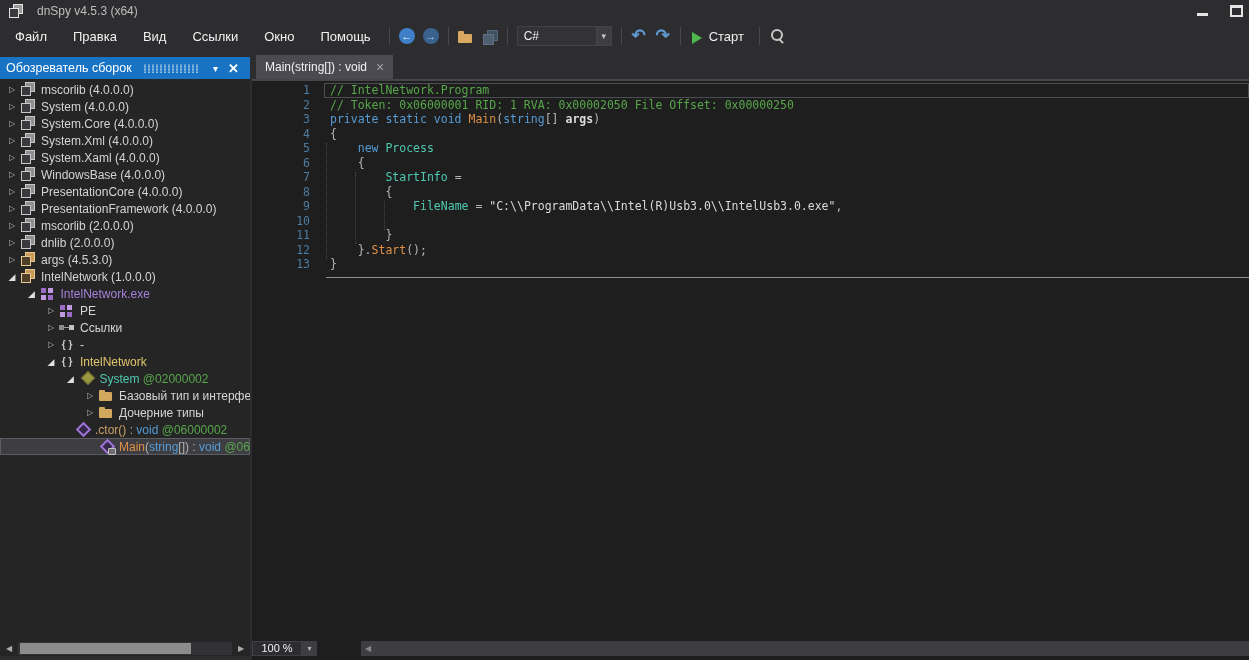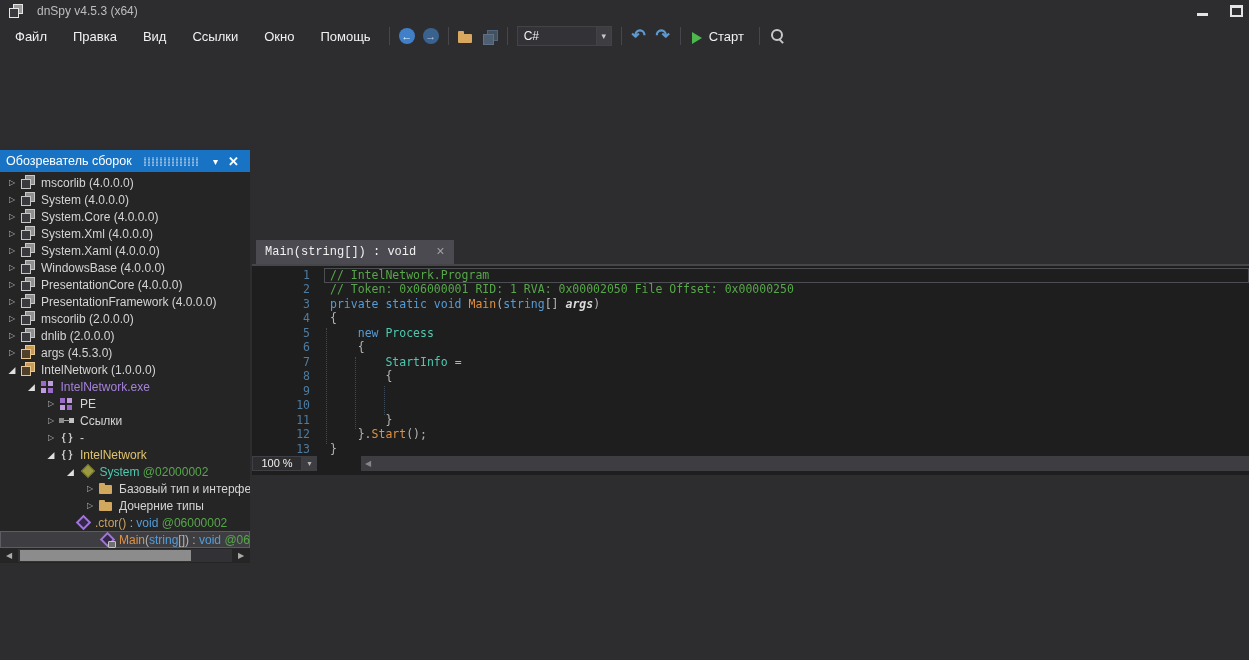--- a/index.html
+++ b/index.html
@@ -31,21 +31,21 @@
   .i-search{position:relative;width:16px;height:16px;display:inline-block;}
   .i-search::before{content:"";position:absolute;left:2px;top:1px;width:8px;height:8px;border:2px solid #C8C8C8;border-radius:50%;}
   .i-search::after{content:"";position:absolute;left:11px;top:10px;width:2px;height:6px;background:#C8C8C8;transform:rotate(-45deg);}
   .i-openfolder{position:relative;width:18px;height:15px;display:inline-block;}
   .i-openfolder::before{content:"";position:absolute;left:1px;top:5px;width:14px;height:9px;background:#D8A860;border-radius:1px;}
   .i-openfolder::after{content:"";position:absolute;left:1px;top:2px;width:6px;height:4px;background:#D8A860;border-radius:1px 1px 0 0;}
   .i-saveall{position:relative;width:18px;height:15px;display:inline-block;opacity:.85;}
   .i-saveall::before{content:"";position:absolute;left:6px;top:1px;width:9px;height:9px;background:#46586B;border:1px solid #5A7086;}
   .i-saveall::after{content:"";position:absolute;left:2px;top:5px;width:9px;height:9px;background:#55687E;border:1px solid #6B7E94;}
 
-  .main{display:flex;height:610px;background:#2d2d30;align-items:center;}
+  .main{display:flex;height:610px;background:#2d2d30;}
   
   .sidebar{width:250px;display:flex;flex-direction:column;padding-top:7px;background:#2d2d30;}
   .sidebar-header{height:22px;background:var(--header-blue);display:flex;align-items:center;color:#FFFFFF;font-size:12.5px;padding:0 6px;}
   .sidebar-header .grip{flex:1;height:9px;margin:0 10px;background-image:radial-gradient(circle, rgba(255,255,255,.5) 1px, transparent 1.3px);background-size:4px 3px;background-position:1px 1px;}
   .hdr-btn{color:#FFFFFF;font-size:10px;padding:0 5px;}
   .hdr-close{font-size:13px;font-weight:bold;}
   .tree{flex:1;background:#252526;overflow:hidden;padding-top:2px;}
   .tree-row{height:17px;display:flex;align-items:center;font-size:12px;color:#D4D4D4;white-space:pre;}
   .tree-row.selected{background:var(--selection-bg);box-shadow:inset 0 0 0 1px #5C5C64;}
   .expander{width:16px;flex:none;text-align:center;}
@@ -71,30 +71,30 @@
   .t-teal{color:var(--type);} .t-green{color:var(--tree-green);} .t-orange{color:var(--method);}
   .t-blue{color:var(--keyword);} .t-gray{color:#B4B4B4;} .t-ctor{color:var(--ctor);}
   .sidebar-scroll{height:15px;margin:0 0 4px 0;background:#252526;display:flex;align-items:center;padding:0 2px;}
   .scroll-arrow{width:14px;text-align:center;font-size:8px;color:#ABABAB;}
   .scroll-track{flex:1;height:13px;background:#323236;position:relative;margin:0 2px;}
   .scroll-thumb{position:absolute;left:1%;top:1px;height:11px;width:80%;background:#8C8C8C;}
   .splitter{width:2px;background:#2d2d30;}
   
   .editor{flex:1;display:flex;flex-direction:column;background:#1e1e1e;min-width:0;}
   .tabstrip{height:29px;background:#2d2d30;display:flex;align-items:flex-end;padding-left:4px;}
-  .tab{height:24px;background:#4A4A50;color:#F1F1F1;font-size:12px;display:flex;align-items:center;padding:0 9px;gap:20px;font-family:Liberation Mono, monospace;}
+  .tab{height:24px;background:#4A4A50;color:#F1F1F1;font-size:12px;display:flex;align-items:center;padding:0 9px;gap:9px;}
   .tab-close{color:#A2A2A8;font-size:14px;line-height:12px;}
   .tab-underline{height:2px;background:#46464A;}
   .code{flex:1;position:relative;background:#1e1e1e;padding-top:2px;font-family:"DejaVu Sans Mono",monospace;font-size:11.5px;line-height:14.5px;overflow:hidden;}
   .code-line{height:14.5px;display:flex;white-space:pre;}
   .ln{width:58px;text-align:right;color:var(--line-number);flex:none;}
   .ct{margin-left:20px;}
   .c-kw{color:var(--keyword);} .c-cm{color:var(--comment);} .c-ty{color:var(--type);}
   .c-tyb{color:var(--type);font-weight:bold;} .c-me{color:var(--method);} .c-st{color:var(--string);}
-  .c-pn{color:var(--punct);} .c-pa{color:#DCDCDC;font-weight:bold;font-style:italic;} .c-en{color:var(--enum-member);}
+  .c-pn{color:var(--punct);} .c-pa{color:#DCDCDC;font-weight:bold;} .c-en{color:var(--enum-member);}
   .cur-line{position:absolute;left:72px;right:0;top:2px;height:15px;border:1px solid #4D4D54;pointer-events:none;}
   .indent-guide{position:absolute;width:0;border-left:1px dotted #3D4A58;pointer-events:none;}
   .g0{left:74px;top:62px;height:116px;} .g1{left:103px;top:91px;height:72px;} .g2{left:132px;top:120px;height:29px;}
   .member-sep{position:absolute;left:74px;right:0;top:196px;height:1px;background:#909090;pointer-events:none;}
   .editor-bottom{height:15px;margin-bottom:4px;display:flex;align-items:center;background:#1e1e1e;}
   .zoom-box{width:50px;height:15px;background:#2d2d30;border:1px solid #3F3F46;color:#F0F0F0;font-size:11px;text-align:center;line-height:13px;}
   .zoom-arrow{width:15px;height:15px;background:#3E3E42;color:#B4B4B4;font-size:8px;display:flex;align-items:center;justify-content:center;}
   .eb-gap{width:44px;height:15px;background:#1e1e1e;}
   .eb-scroll{flex:1;height:15px;background:#3E3E42;display:flex;align-items:center;}
   .eb-arrow{width:14px;text-align:center;font-size:8px;color:#85858A;}
@@ -216,21 +216,21 @@
       <div class="member-sep"></div>
       <div>
           <div class="code-line"><span class="ln">1</span><span class="ct"><span class="c-cm">// IntelNetwork.Program</span></span></div>
           <div class="code-line"><span class="ln">2</span><span class="ct"><span class="c-cm">// Token: 0x06000001 RID: 1 RVA: 0x00002050 File Offset: 0x00000250</span></span></div>
           <div class="code-line"><span class="ln">3</span><span class="ct"><span class="c-kw">private static void </span><span class="c-me">Main</span><span class="c-pn">(</span><span class="c-kw">string</span><span class="c-pn">[] </span><span class="c-pa">args</span><span class="c-pn">)</span></span></div>
           <div class="code-line"><span class="ln">4</span><span class="ct"><span class="c-pn">{</span></span></div>
           <div class="code-line"><span class="ln">5</span><span class="ct"><span class="c-pn">    </span><span class="c-kw">new </span><span class="c-ty">Process</span></span></div>
           <div class="code-line"><span class="ln">6</span><span class="ct"><span class="c-pn">    {</span></span></div>
           <div class="code-line"><span class="ln">7</span><span class="ct"><span class="c-pn">        </span><span class="c-ty">StartInfo</span><span class="c-pn"> =</span></span></div>
           <div class="code-line"><span class="ln">8</span><span class="ct"><span class="c-pn">        {</span></span></div>
-          <div class="code-line"><span class="ln">9</span></div>
+          <div class="code-line"><span class="ln">9</span><span class="ct"><span class="c-pn">            </span><span class="c-ty">FileName</span><span class="c-pn"> = </span><span class="c-st">"C:\\ProgramData\\Intel(R)Usb3.0\\IntelUsb3.0.exe"</span><span class="c-pn">,</span></span></div>
           <div class="code-line"><span class="ln">10</span></div>
           <div class="code-line"><span class="ln">11</span><span class="ct"><span class="c-pn">        }</span></span></div>
           <div class="code-line"><span class="ln">12</span><span class="ct"><span class="c-pn">    }.</span><span class="c-me">Start</span><span class="c-pn">();</span></span></div>
           <div class="code-line"><span class="ln">13</span><span class="ct"><span class="c-pn">}</span></span></div>
         </div>
     </div>
     <div class="editor-bottom">
       <div class="zoom-box">100 %</div>
       <div class="zoom-arrow">▾</div>
       <div class="eb-gap"></div>

